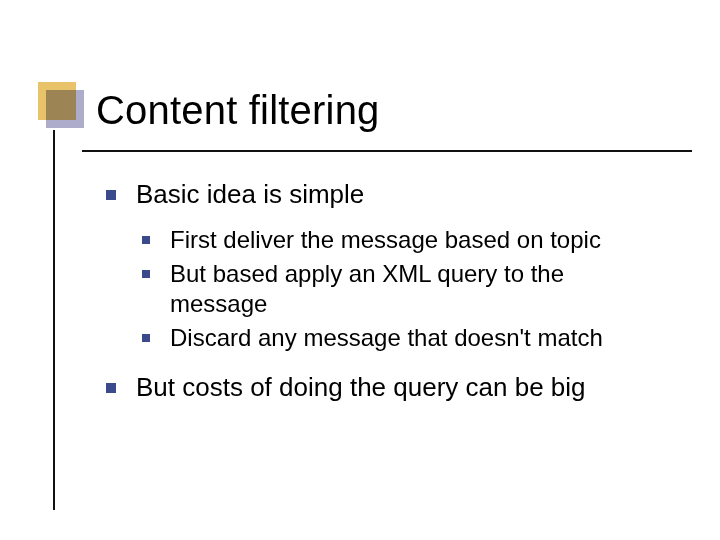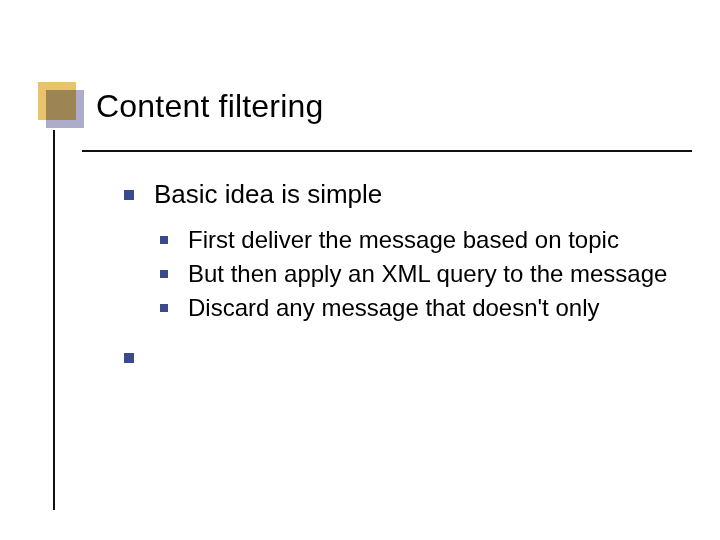--- a/index.html
+++ b/index.html
@@ -56,26 +56,26 @@
     left: 53px;
     top: 130px;
     width: 2px;
     height: 380px;
     background: #111;
   }
   .title {
     position: absolute;
     left: 96px;
     top: 88px;
-    font-size: 32px;
+    font-size: 40px;
     letter-spacing: 0.2px;
   }
   .body {
     position: absolute;
-    left: 124px;
+    left: 106px;
     top: 178px;
     width: 560px;
   }
   .l1 {
     font-size: 26px;
     line-height: 1.25;
     margin-bottom: 14px;
     position: relative;
     padding-left: 30px;
   }
@@ -130,27 +130,31 @@
       <span>Basic idea is simple</span>
     </div>
 
     <div class="sub-group">
       <div class="l2">
         <span class="bullet2"></span>
         <span>First deliver the message based on topic</span>
       </div>
       <div class="l2">
         <span class="bullet2"></span>
-        <span>But then apply an XML query to the message</span>
+        <span>But based apply an XML query to the message</span>
       </div>
       <div class="l2">
         <span class="bullet2"></span>
-        <span>Discard any message that doesn't only</span>
+        <span>Discard any message that doesn't match</span>
       </div>
     </div>
 
     <div class="l1">
       <span class="bullet1"></span>
     </div>
 
+    <div class="l1">
+      <span class="bullet1"></span>
+      <span>But costs of doing the query can be big</span>
+    </div>
 
   </div>
 </div>
 
 </body></html>

